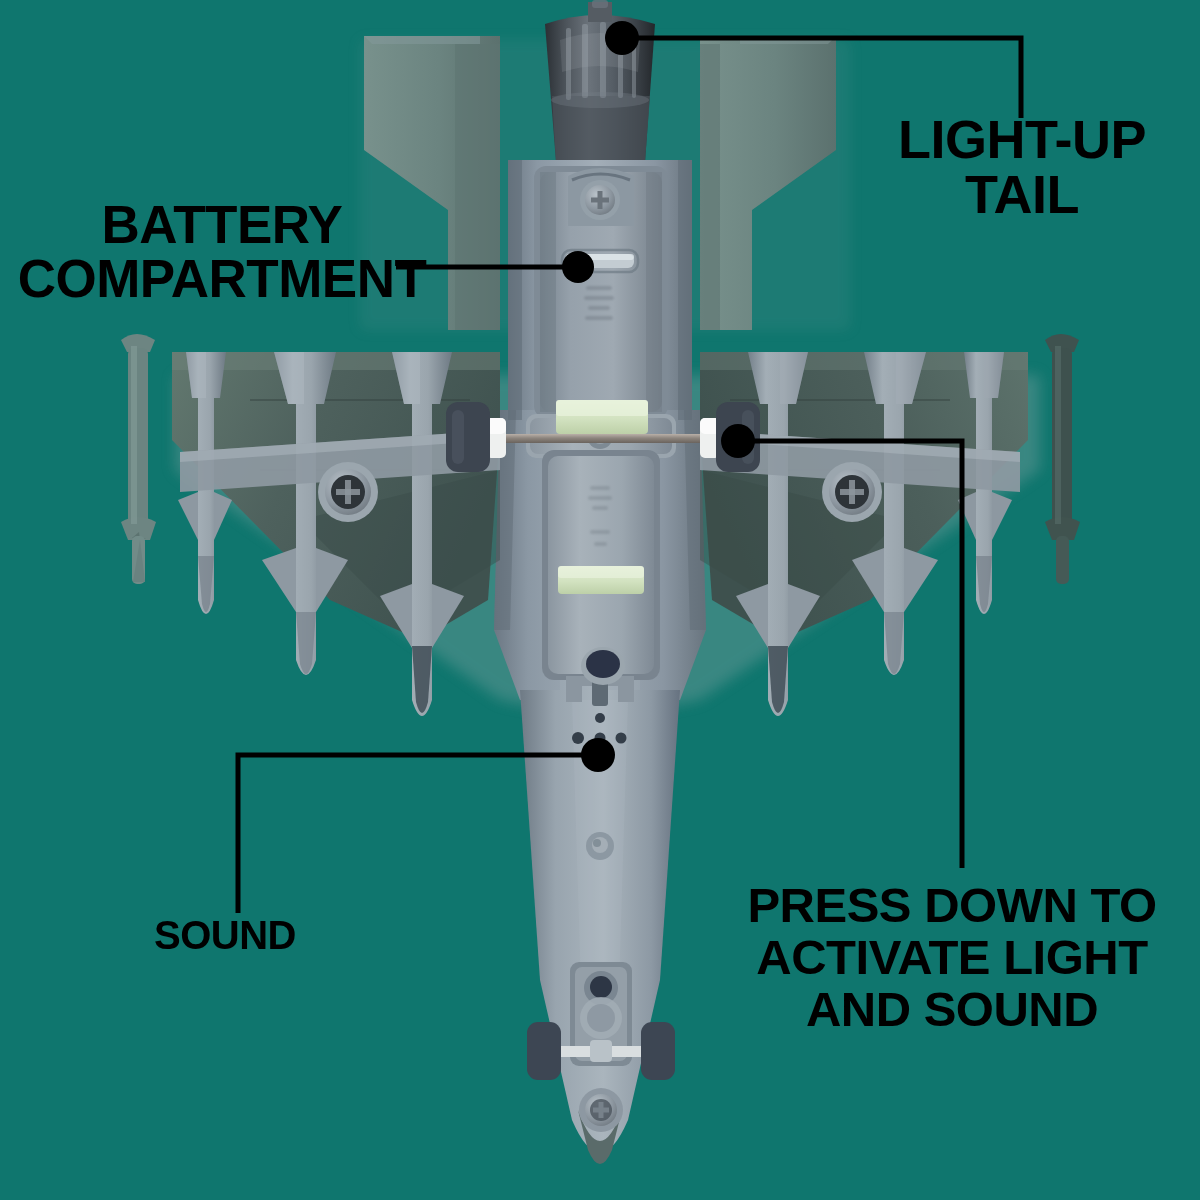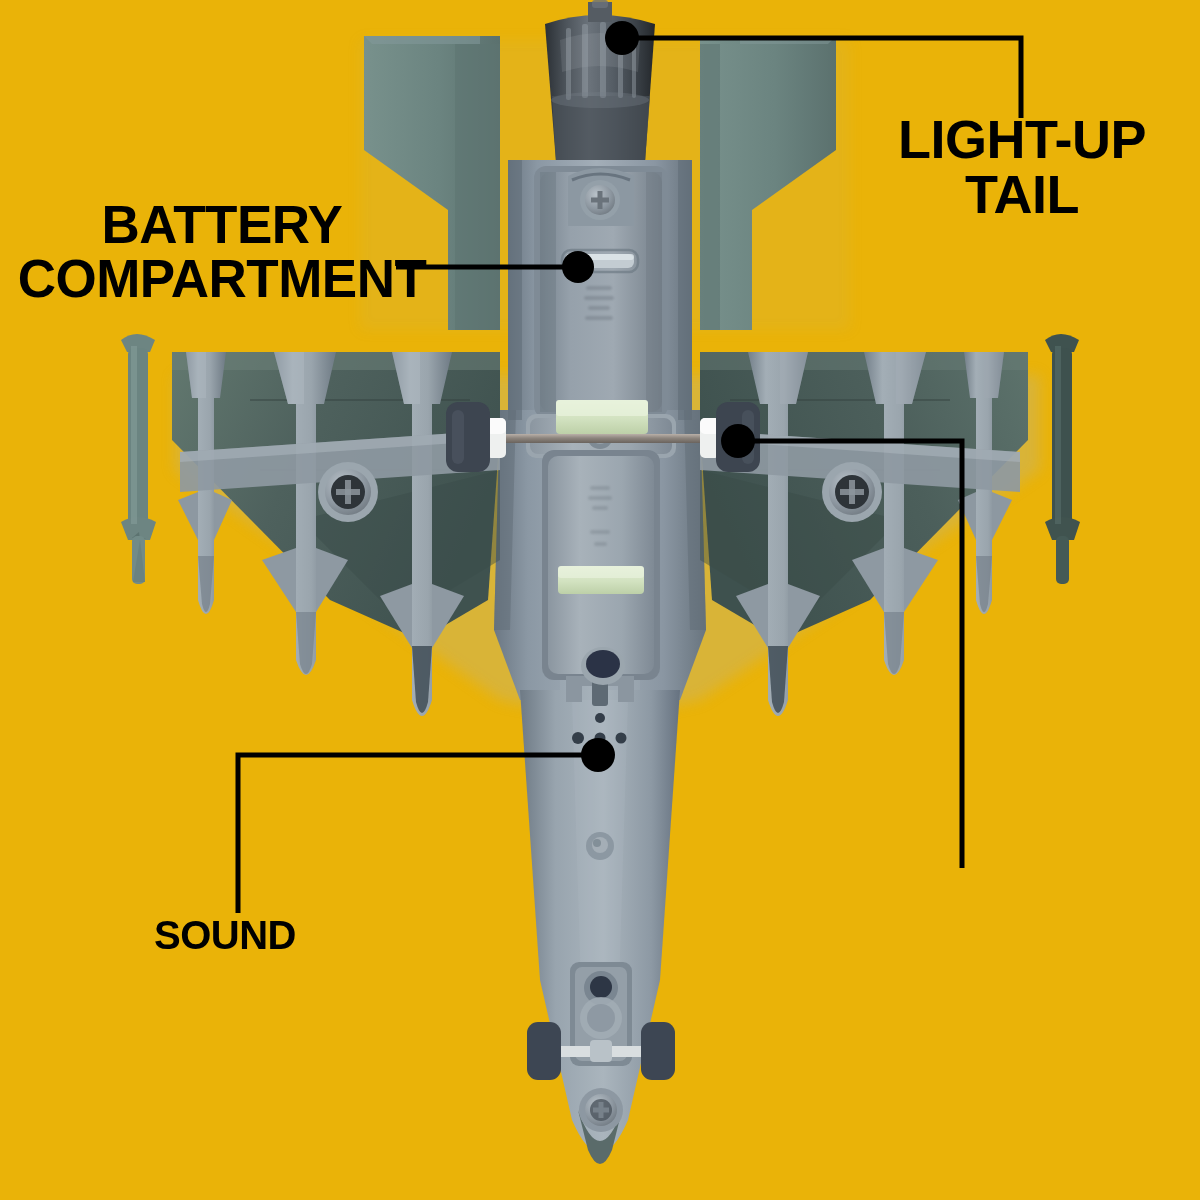--- a/index.html
+++ b/index.html
@@ -3,21 +3,21 @@
 <meta charset="utf-8">
 <title>Toy Fighter Jet Feature Callouts</title>
 <style>
   html,body{margin:0;padding:0;background:#ffffff;}
   body{
     width:1200px;height:1200px;
     font-family:"Liberation Sans", sans-serif;
     overflow:hidden;
     position:relative;
   }
-  #stage{position:relative;width:1200px;height:1200px;background:#eab308;}
+  #stage{position:relative;width:1200px;height:1200px;background:#0f766e;}
   #stage svg.layer{position:absolute;left:0;top:0;width:1200px;height:1200px;}
   .callout{
     position:absolute;
     color:#000000;
     font-weight:900;
     font-family:"Liberation Sans", sans-serif;
     letter-spacing:-0.5px;
     line-height:1.02;
     text-transform:uppercase;
     white-space:pre-line;
@@ -448,14 +448,17 @@
   </svg>
 
   <div class="callout" id="callout-light-up-tail">LIGHT-UP
 TAIL</div>
 
   <div class="callout" id="callout-battery-compartment">BATTERY
 COMPARTMENT</div>
 
   <div class="callout" id="callout-sound">SOUND</div>
 
+  <div class="callout" id="callout-press-down">PRESS DOWN TO
+ACTIVATE LIGHT
+AND SOUND</div>
 
 </div>
 
 </body></html>

